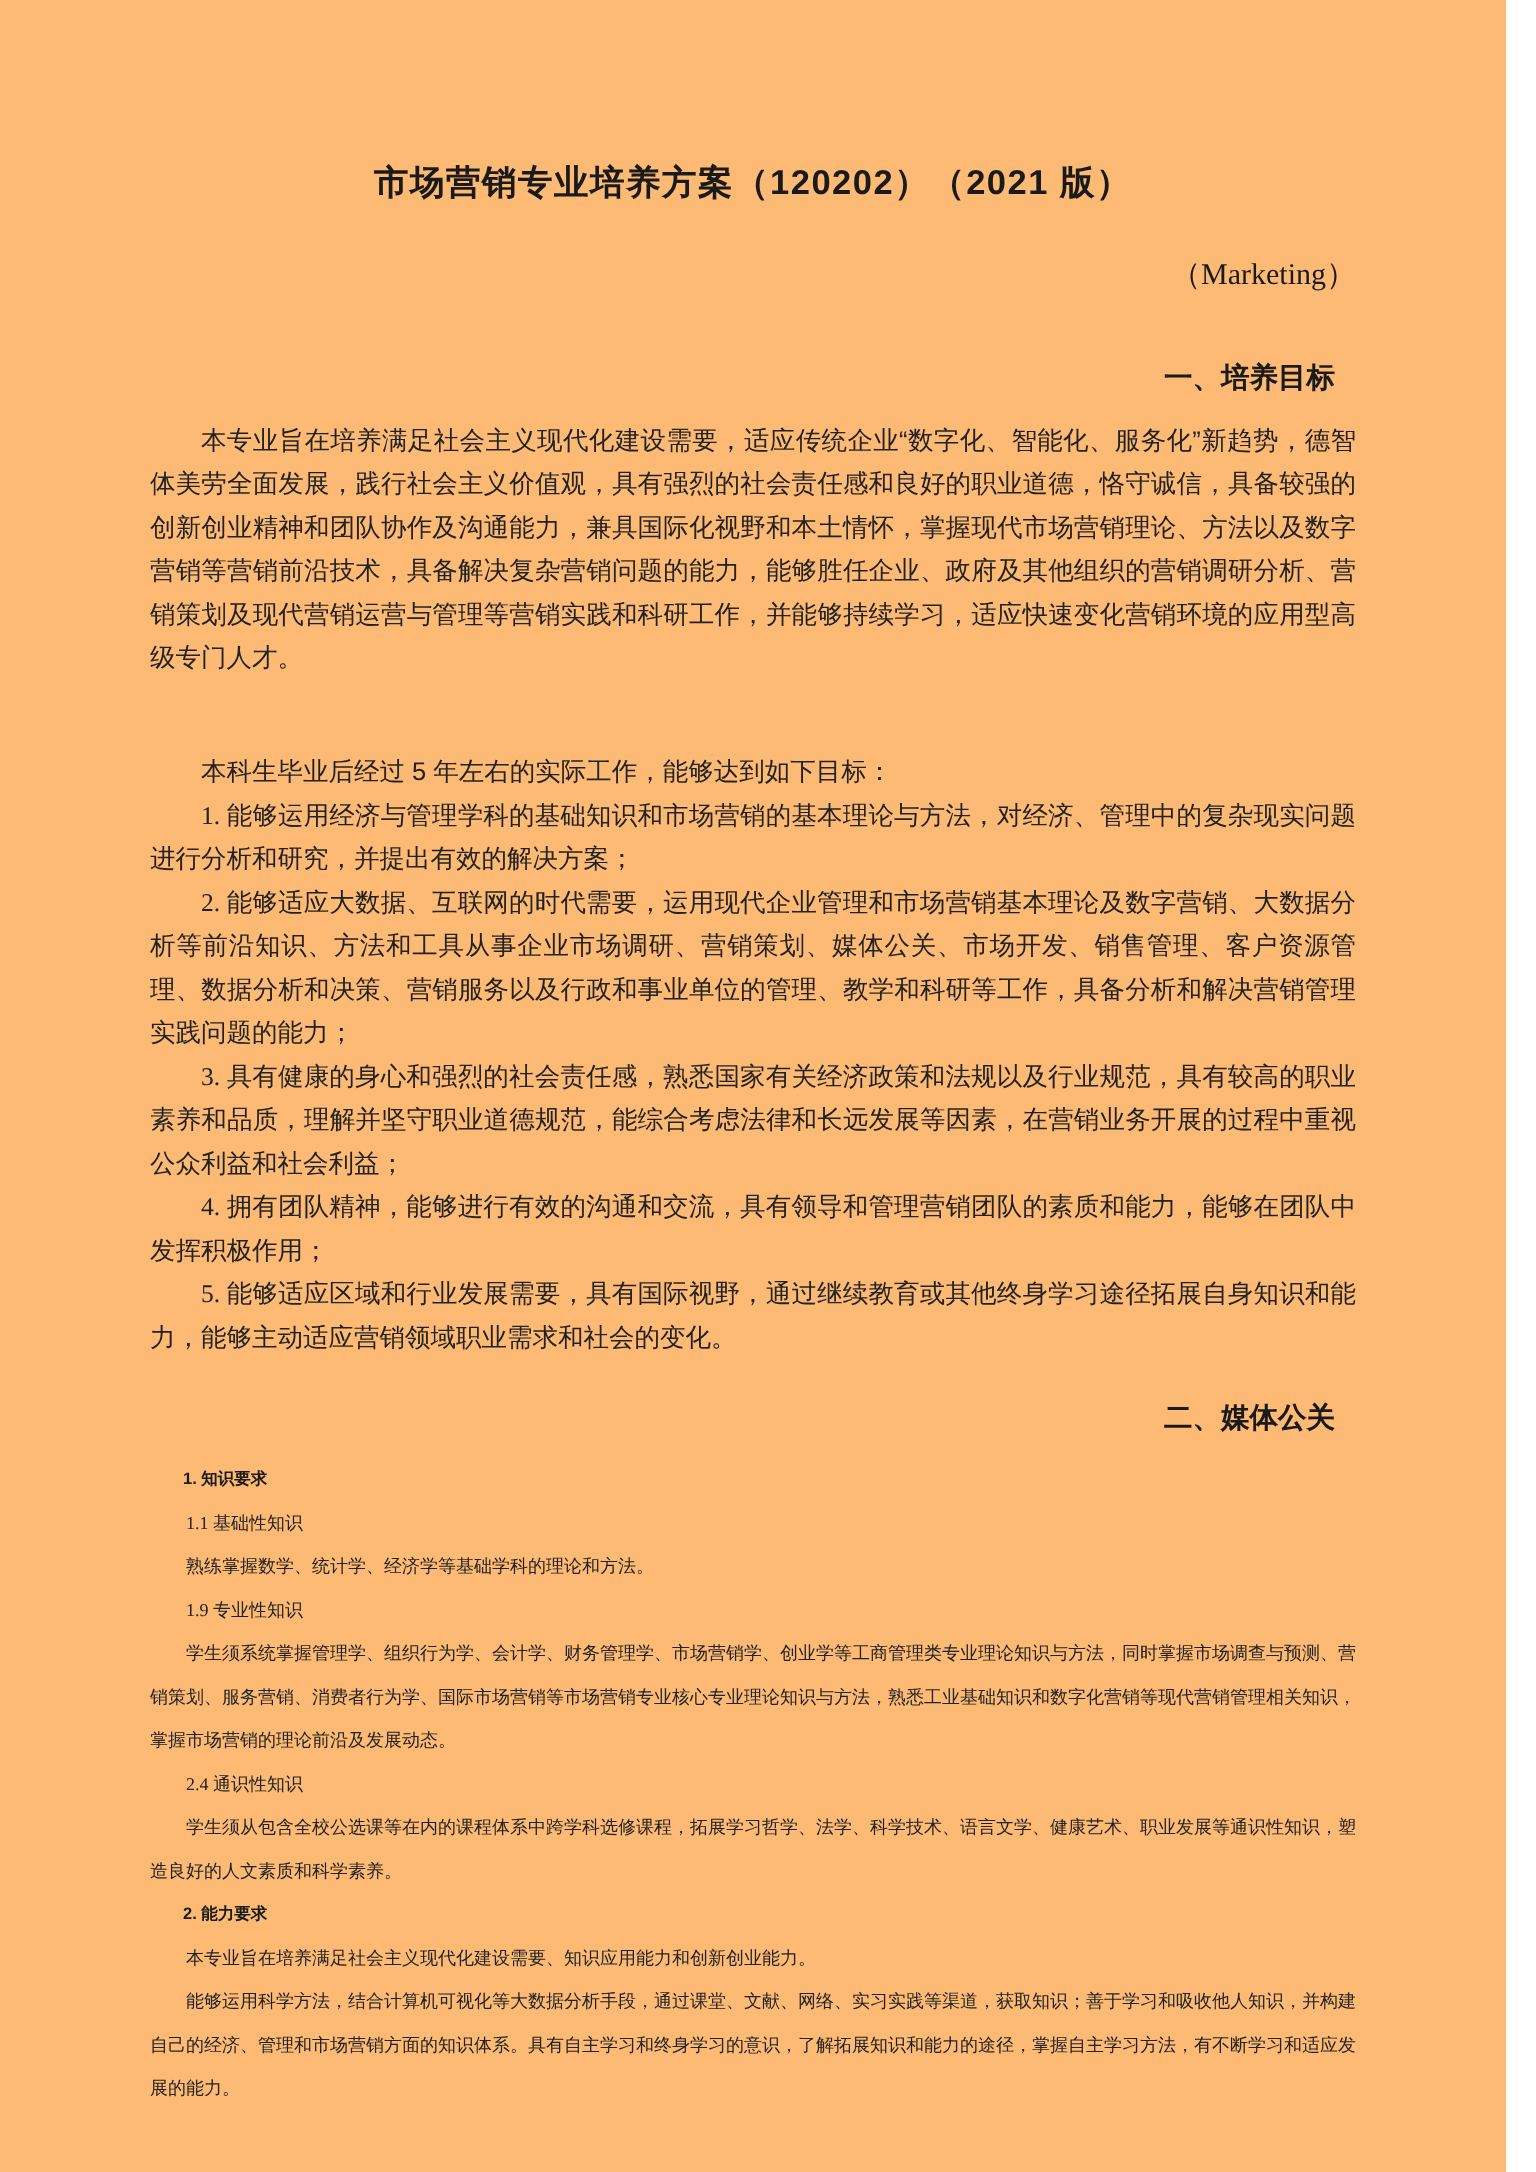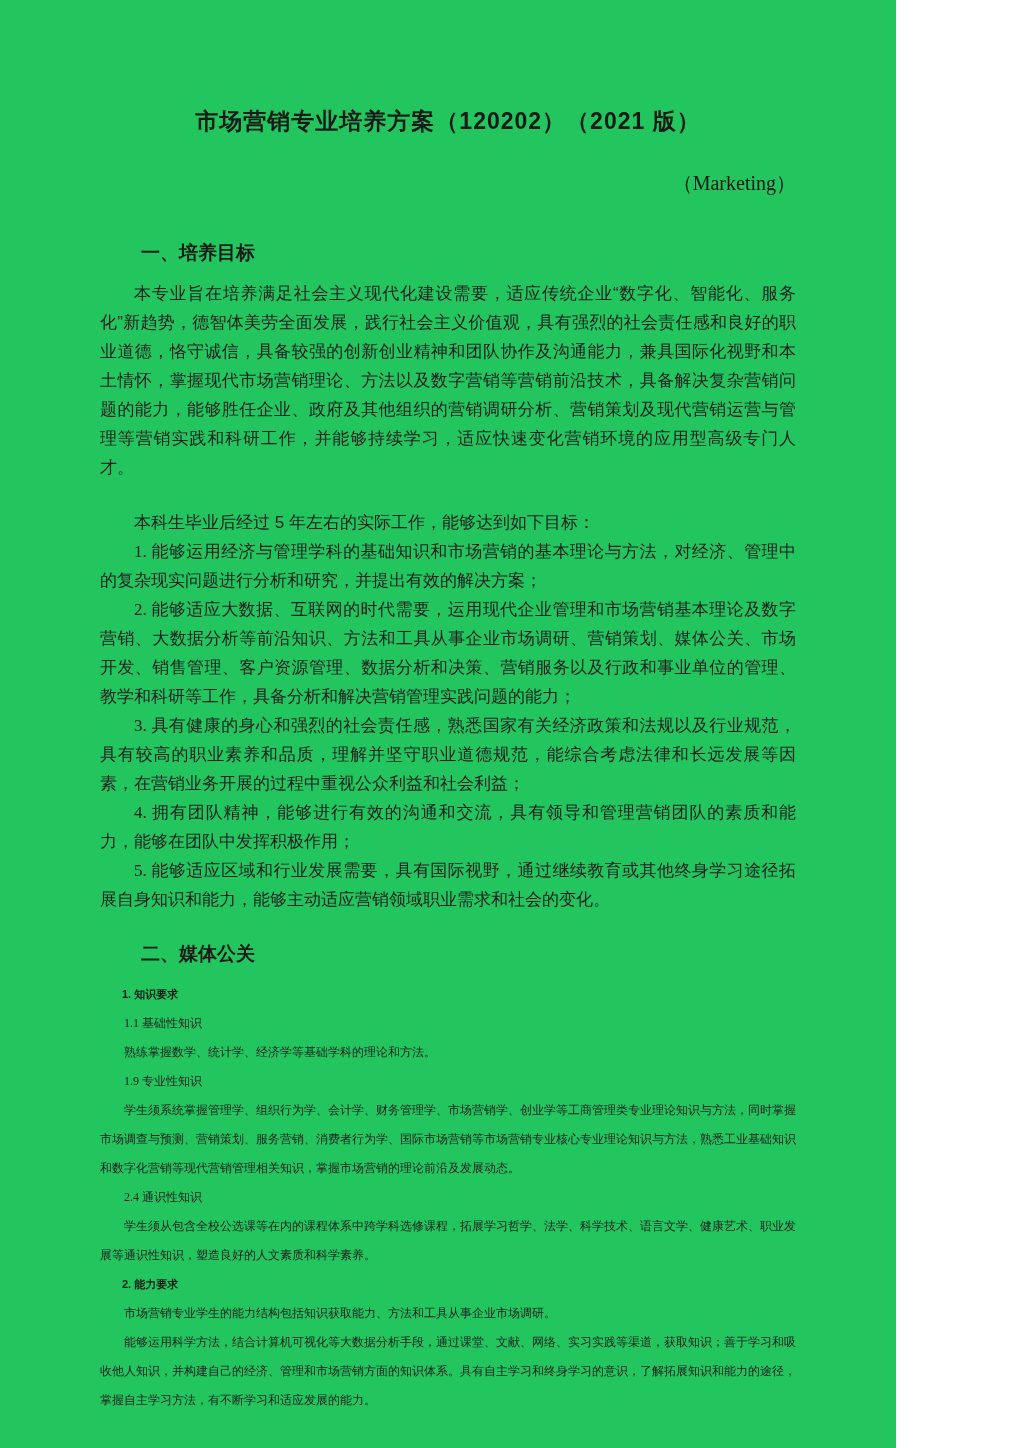--- a/index.html
+++ b/index.html
@@ -9,50 +9,51 @@
   }
   body {
     width: 1024px;
     height: 1448px;
     color: #1f1f1f;
     font-family: "Liberation Serif", "DejaVu Serif", serif;
     overflow: hidden;
   }
   .page {
     box-sizing: border-box;
-    width: 896px;
+    width: 1004px;
     height: 1448px;
     padding: 106px 100px 40px 100px;
-    background: #22c55e;
+    background: #fdba74;
   }
   .doc-title {
     text-align: center;
     font-family: "Liberation Sans", "DejaVu Sans", sans-serif;
     font-weight: bold;
     font-size: 23px;
     line-height: 30px;
     letter-spacing: 1px;
     color: #1a1a1a;
   }
   .doc-subtitle {
     text-align: right;
     font-family: "Liberation Serif", "DejaVu Serif", serif;
     font-size: 20px;
     line-height: 26px;
     margin-top: 34px;
     color: #1a1a1a;
   }
   .section-heading {
-    font-family: Liberation Sans, sans-serif;
+    font-family: Liberation Mono, monospace;
     font-weight: bold;
     font-size: 19px;
     line-height: 26px;
     text-indent: 2em;
-    margin: 3px;
+    margin: 14px;
     color: #1a1a1a;
+    text-align: right;
   }
   .section-heading.first {
     margin-top: 44px;
     margin-bottom: 13px;
   }
   .section-heading.second {
     margin-top: 27px;
     margin-bottom: 13px;
   }
   p {
@@ -68,21 +69,21 @@
   .hei {
     font-family: "Liberation Sans", "DejaVu Sans", sans-serif;
   }
   .song {
     font-family: "Liberation Serif", "DejaVu Serif", serif;
   }
   .intro-paragraph {
     margin-top: 2px;
   }
   .goals-lead {
-    margin-top: 26px;
+    margin-top: 47px;
   }
   .block-subheading {
     font-family: "Liberation Sans", "DejaVu Sans", sans-serif;
     font-size: 11px;
     line-height: 29px;
     text-indent: 2em;
     color: #1a1a1a;
     font-weight: bold;
   }
   .block-plain, .block-para {
@@ -121,17 +122,17 @@
 
   <div>
       <p class="block-subheading">1. 知识要求</p>
       <p class="block-plain">1.1 基础性知识</p>
       <p class="block-para">熟练掌握数学、统计学、经济学等基础学科的理论和方法。</p>
       <p class="block-plain">1.9 专业性知识</p>
       <p class="block-para">学生须系统掌握管理学、组织行为学、会计学、财务管理学、市场营销学、创业学等工商管理类专业理论知识与方法，同时掌握市场调查与预测、营销策划、服务营销、消费者行为学、国际市场营销等市场营销专业核心专业理论知识与方法，熟悉工业基础知识和数字化营销等现代营销管理相关知识，掌握市场营销的理论前沿及发展动态。</p>
       <p class="block-plain">2.4 通识性知识</p>
       <p class="block-para">学生须从包含全校公选课等在内的课程体系中跨学科选修课程，拓展学习哲学、法学、科学技术、语言文学、健康艺术、职业发展等通识性知识，塑造良好的人文素质和科学素养。</p>
       <p class="block-subheading">2. 能力要求</p>
-      <p class="block-para">市场营销专业学生的能力结构包括知识获取能力、方法和工具从事企业市场调研。</p>
+      <p class="block-para">本专业旨在培养满足社会主义现代化建设需要、知识应用能力和创新创业能力。</p>
       <p class="block-para">能够运用科学方法，结合计算机可视化等大数据分析手段，通过课堂、文献、网络、实习实践等渠道，获取知识；善于学习和吸收他人知识，并构建自己的经济、管理和市场营销方面的知识体系。具有自主学习和终身学习的意识，了解拓展知识和能力的途径，掌握自主学习方法，有不断学习和适应发展的能力。</p>
     </div>
 
 </div>
 
 </body></html>

